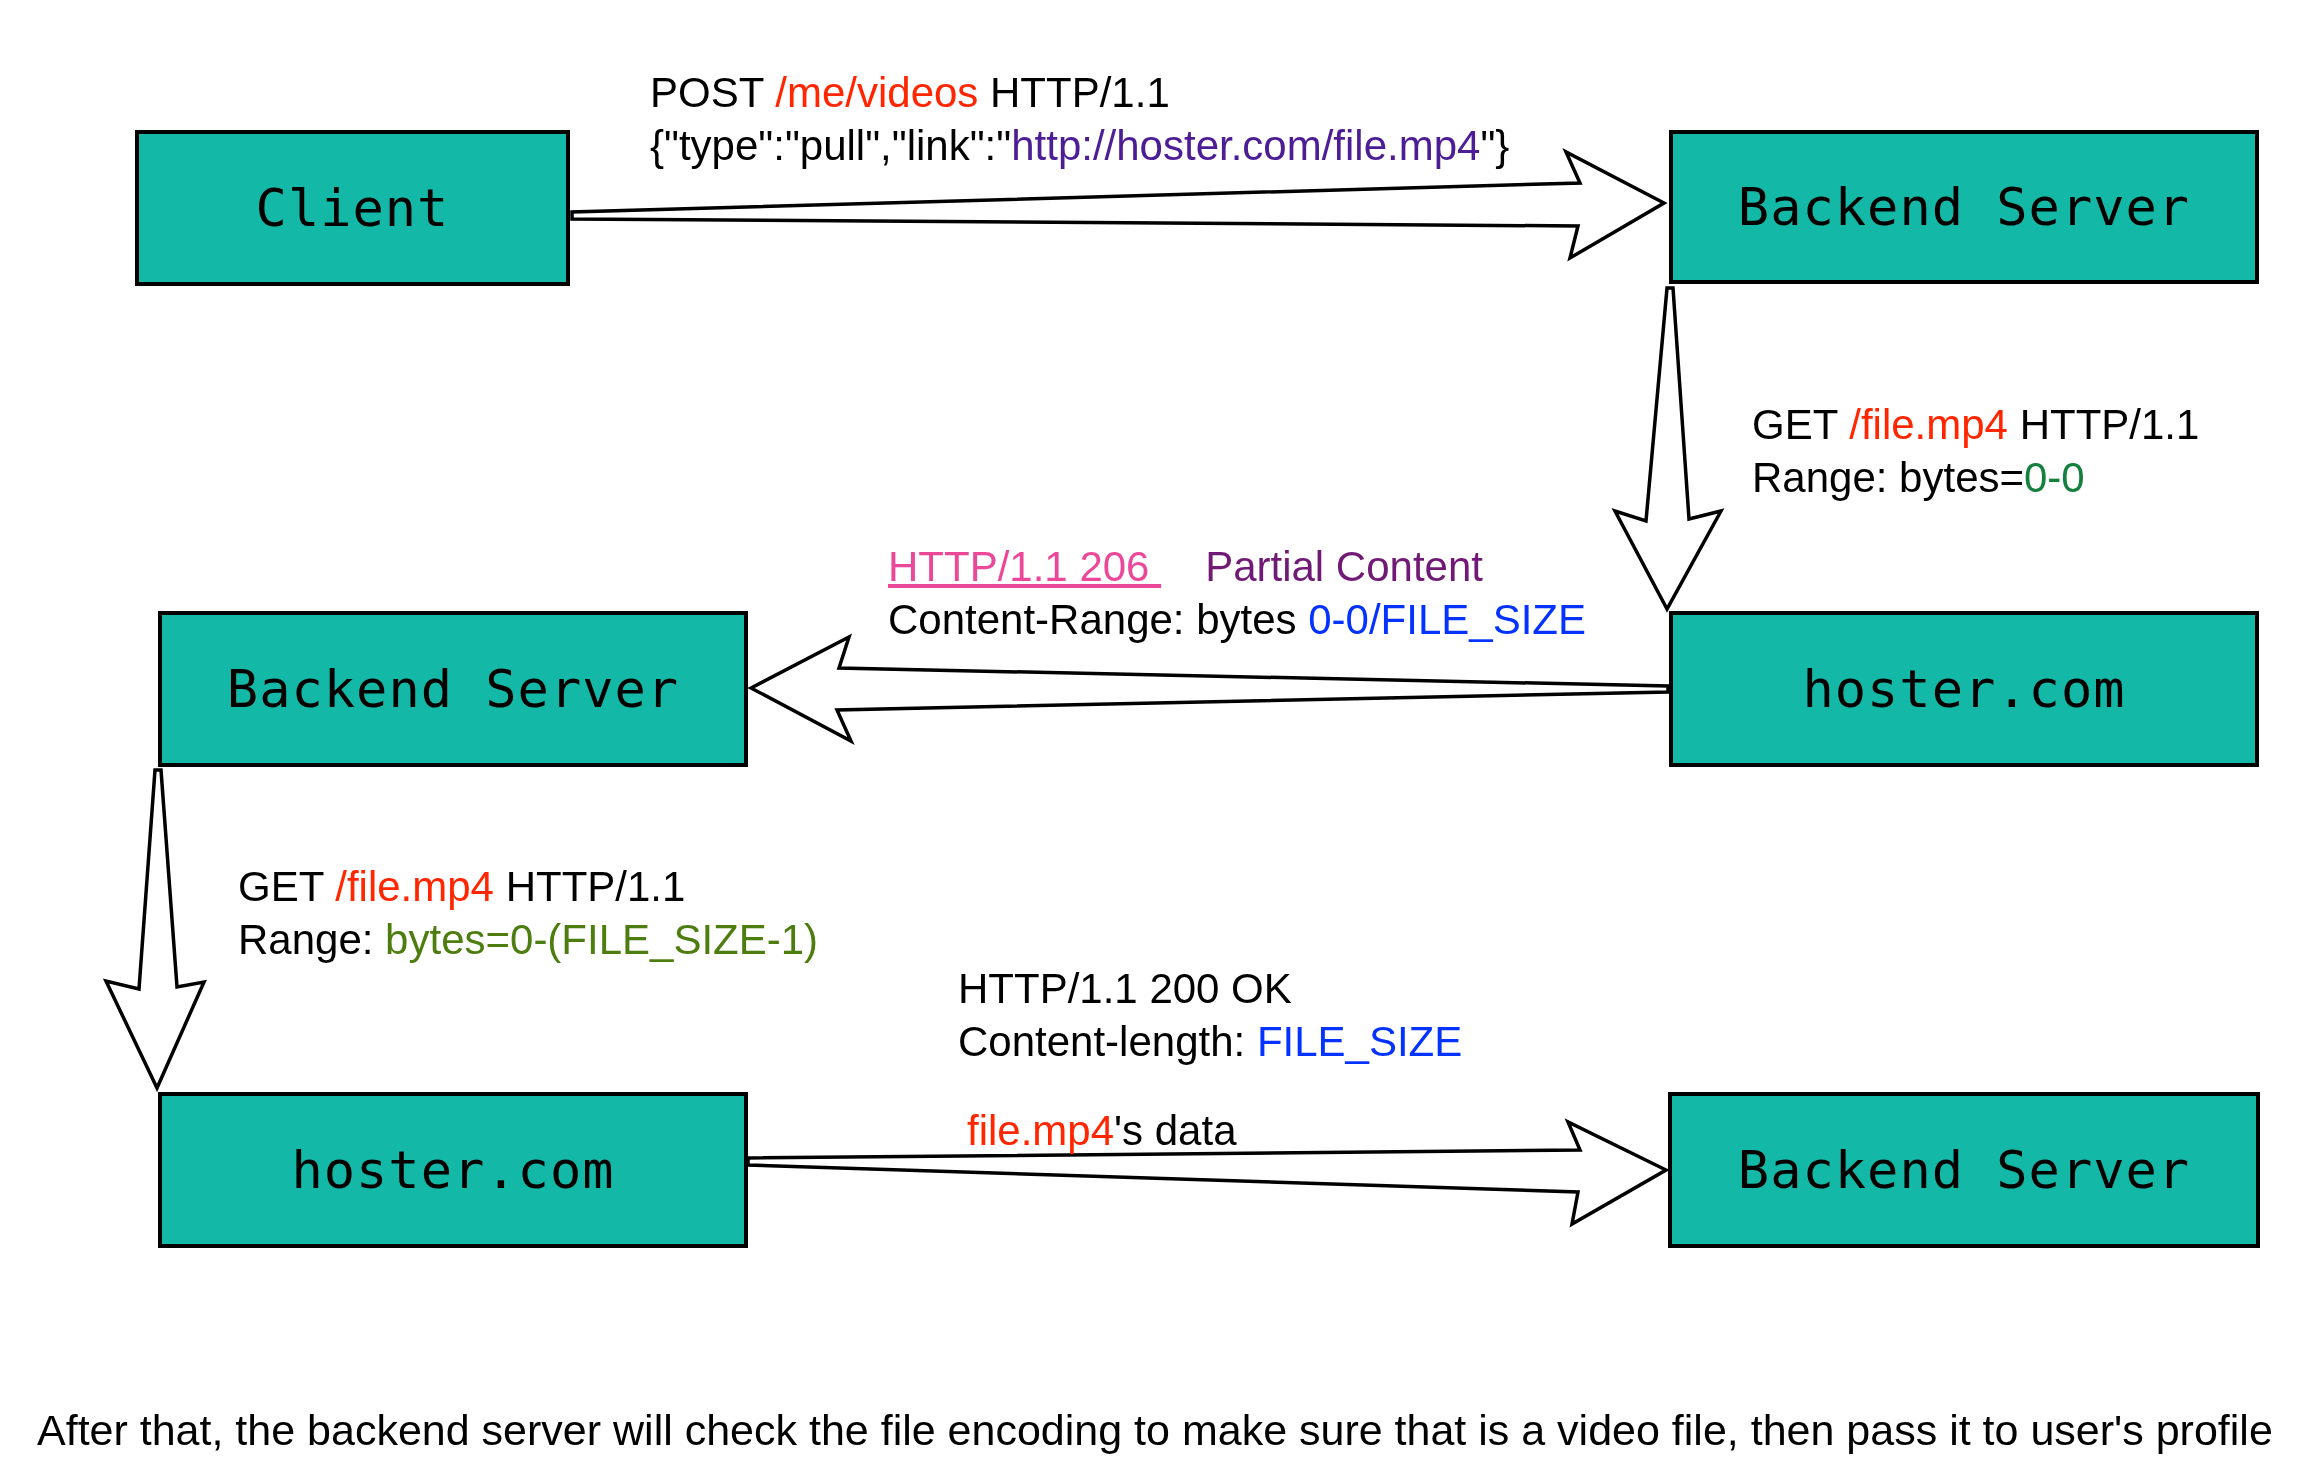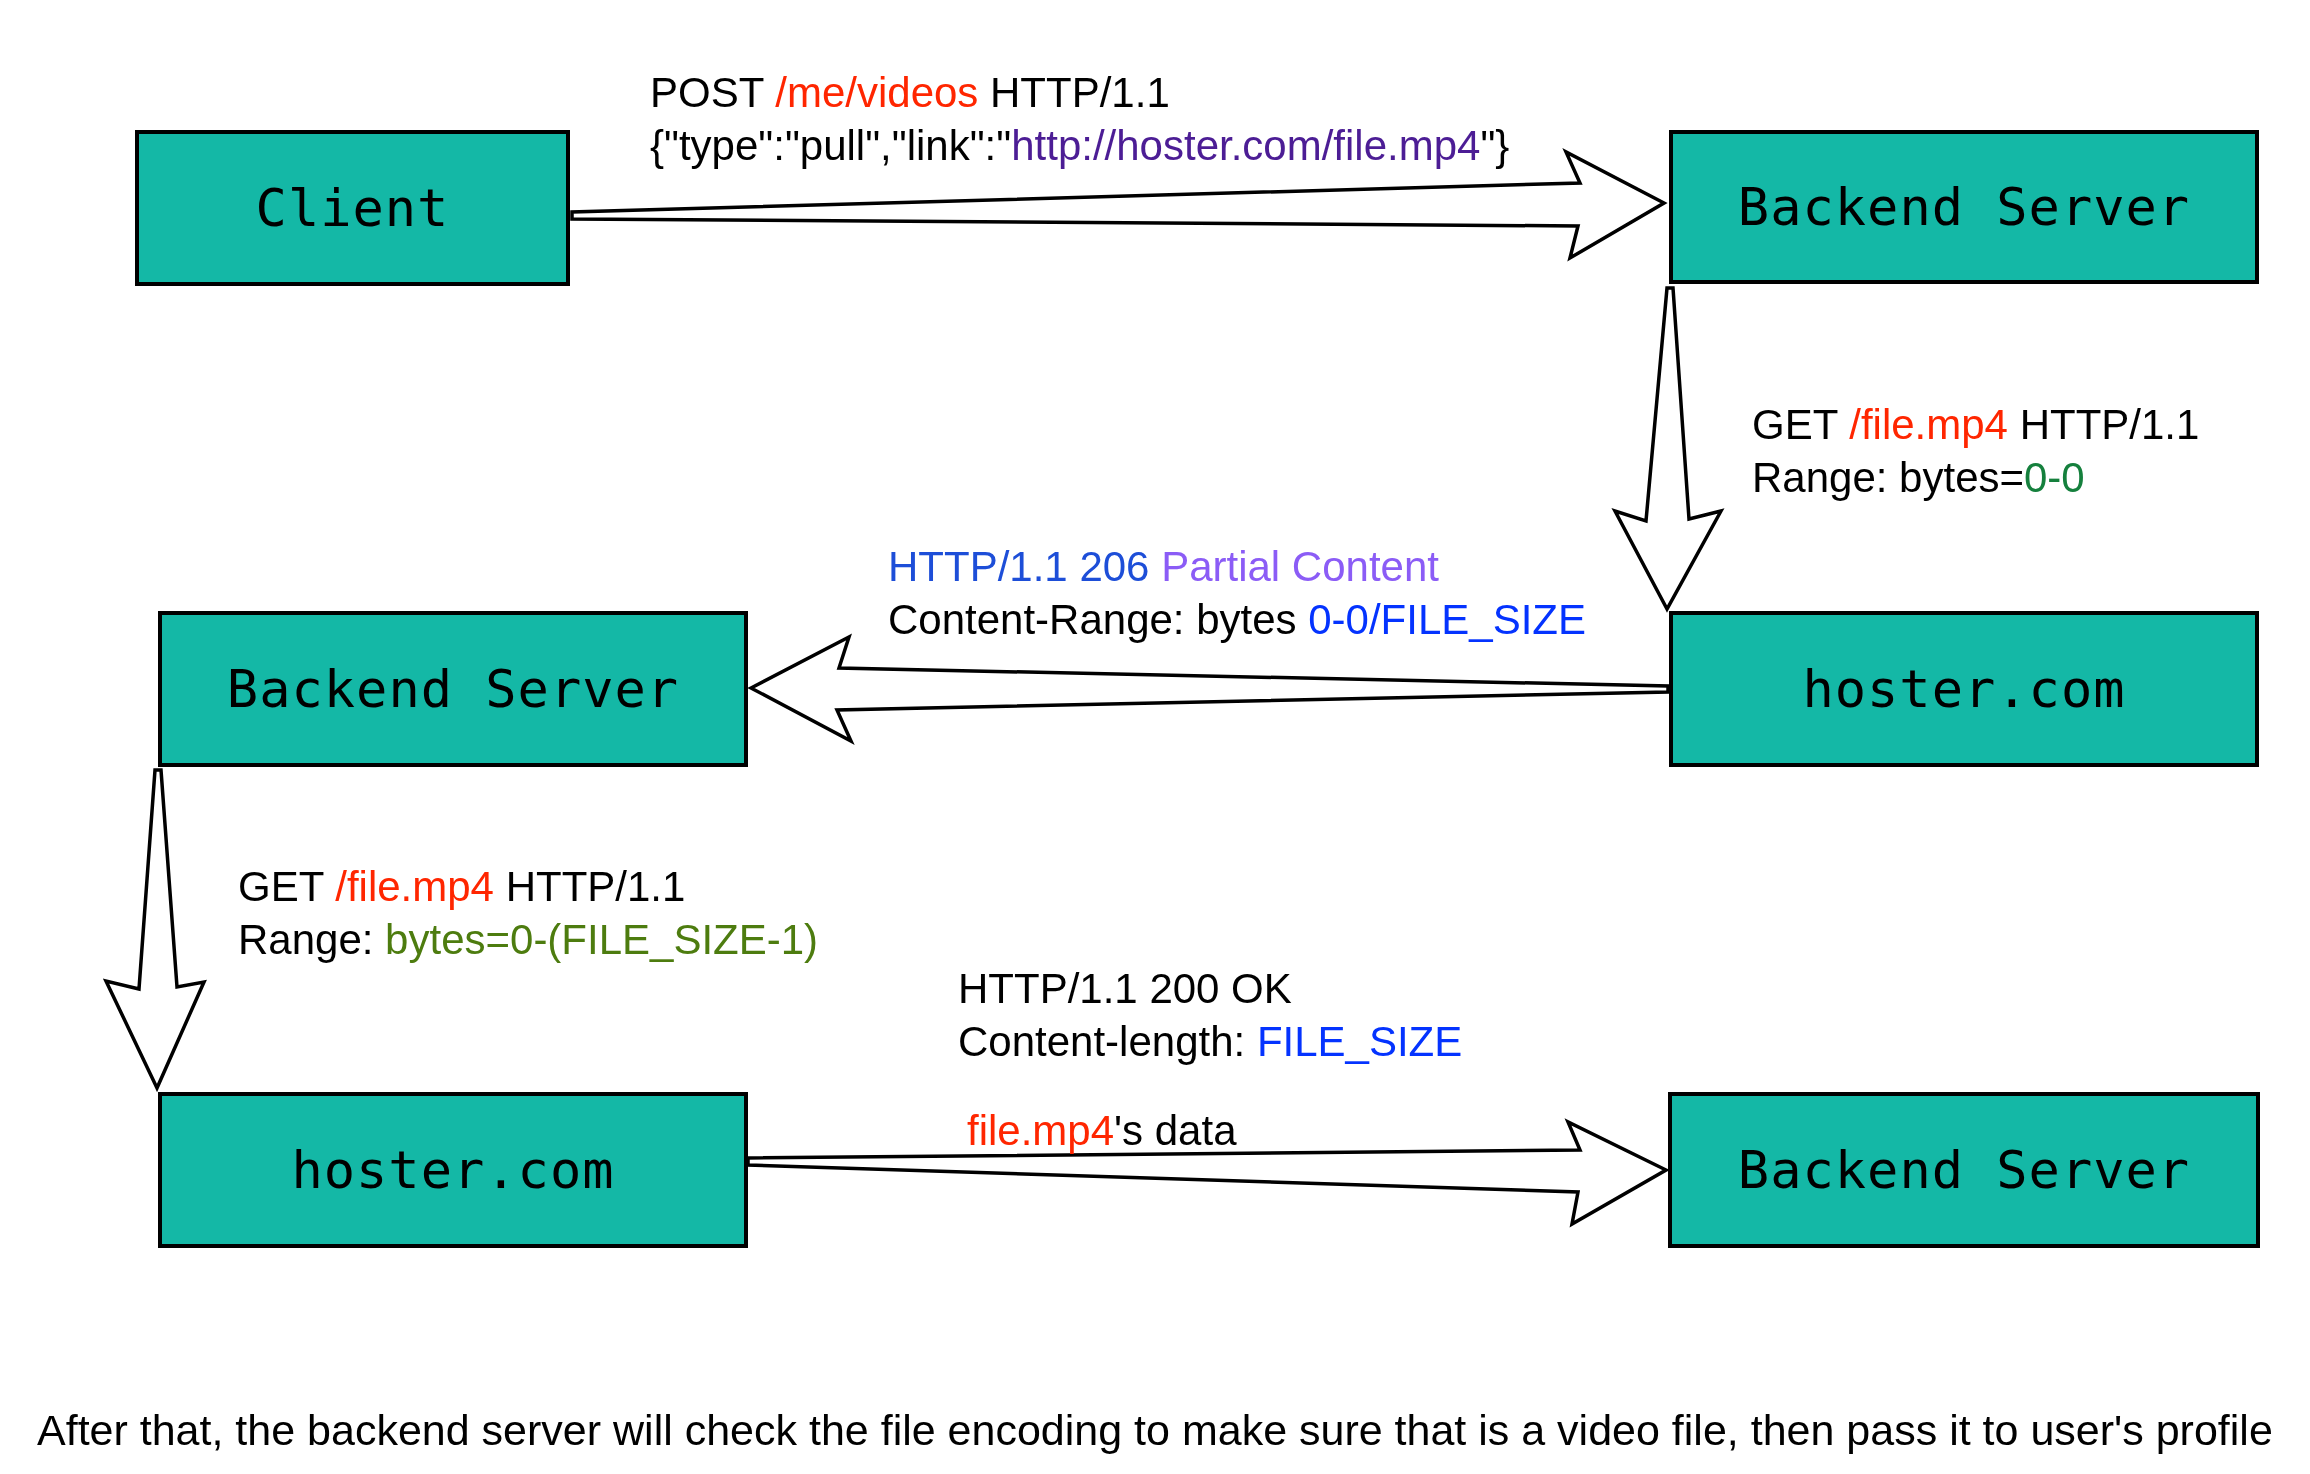--- a/index.html
+++ b/index.html
@@ -110,21 +110,21 @@
 
   <div class="msg-label" id="label-post-videos">
       <div><span style="color: rgb(0, 0, 0);">POST </span><span style="color: rgb(255, 38, 0);">/me/videos</span><span style="color: rgb(0, 0, 0);"> HTTP/1.1</span></div>
       <div><span style="color: rgb(0, 0, 0);">{"type":"pull","link":"</span><span style="color: #4c1d95; margin-top: 48px;">http://hoster.com/file.mp4</span><span style="color: rgb(0, 0, 0);">"}</span></div>
     </div>
   <div class="msg-label" id="label-get-head">
       <div><span style="color: rgb(0, 0, 0);">GET </span><span style="color: rgb(255, 38, 0);">/file.mp4</span><span style="color: rgb(0, 0, 0);"> HTTP/1.1</span></div>
       <div><span style="color: rgb(0, 0, 0);">Range: bytes=</span><span style="color: #15803d;">0-0</span></div>
     </div>
   <div class="msg-label" id="label-partial-response">
-      <div><span style="color: #1d4ed8;">HTTP/1.1 206 </span><span style="color: #8b5cf6;">Partial Content</span></div>
+      <div><span style="color: #ec4899; text-decoration: underline;">HTTP/1.1 206 </span><span style="color: #701a75; margin-left: 44px;">Partial Content</span></div>
       <div><span style="color: rgb(0, 0, 0);">Content-Range: bytes </span><span style="color: rgb(4, 51, 255);">0-0/FILE_SIZE</span></div>
     </div>
   <div class="msg-label" id="label-get-full">
       <div><span style="color: rgb(0, 0, 0);">GET </span><span style="color: rgb(255, 38, 0);">/file.mp4</span><span style="color: rgb(0, 0, 0);"> HTTP/1.1</span></div>
       <div><span style="color: rgb(0, 0, 0);">Range: </span><span style="color: #4d7c0f;">bytes=0-(FILE_SIZE-1)</span></div>
     </div>
   <div class="msg-label" id="label-ok-response">
       <div><span style="color: rgb(0, 0, 0);">HTTP/1.1 200 OK</span></div>
       <div><span style="color: rgb(0, 0, 0);">Content-length: </span><span style="color: rgb(4, 51, 255);">FILE_SIZE</span></div>
     </div>

